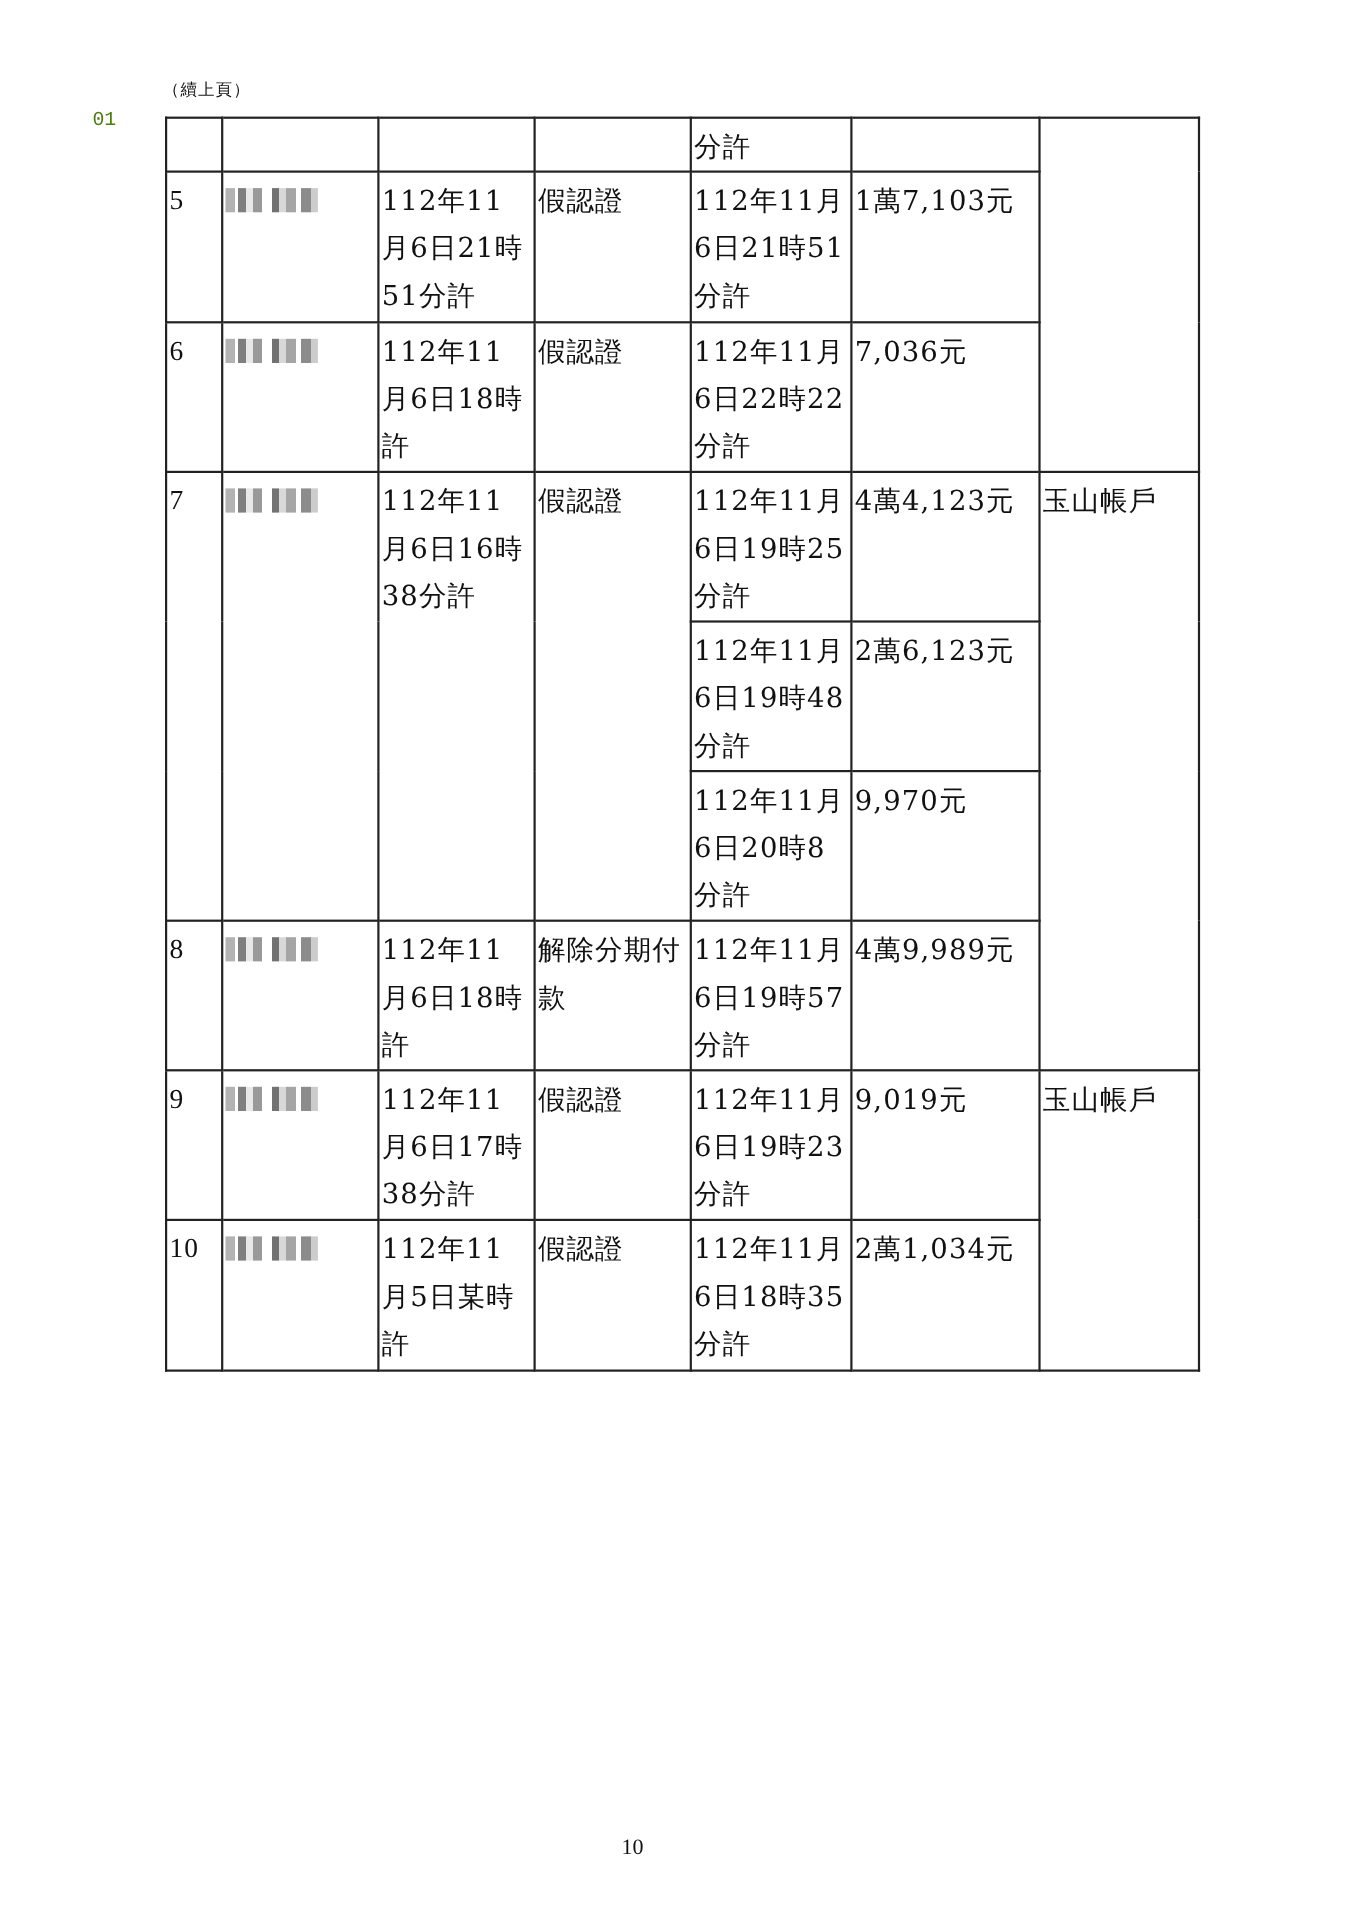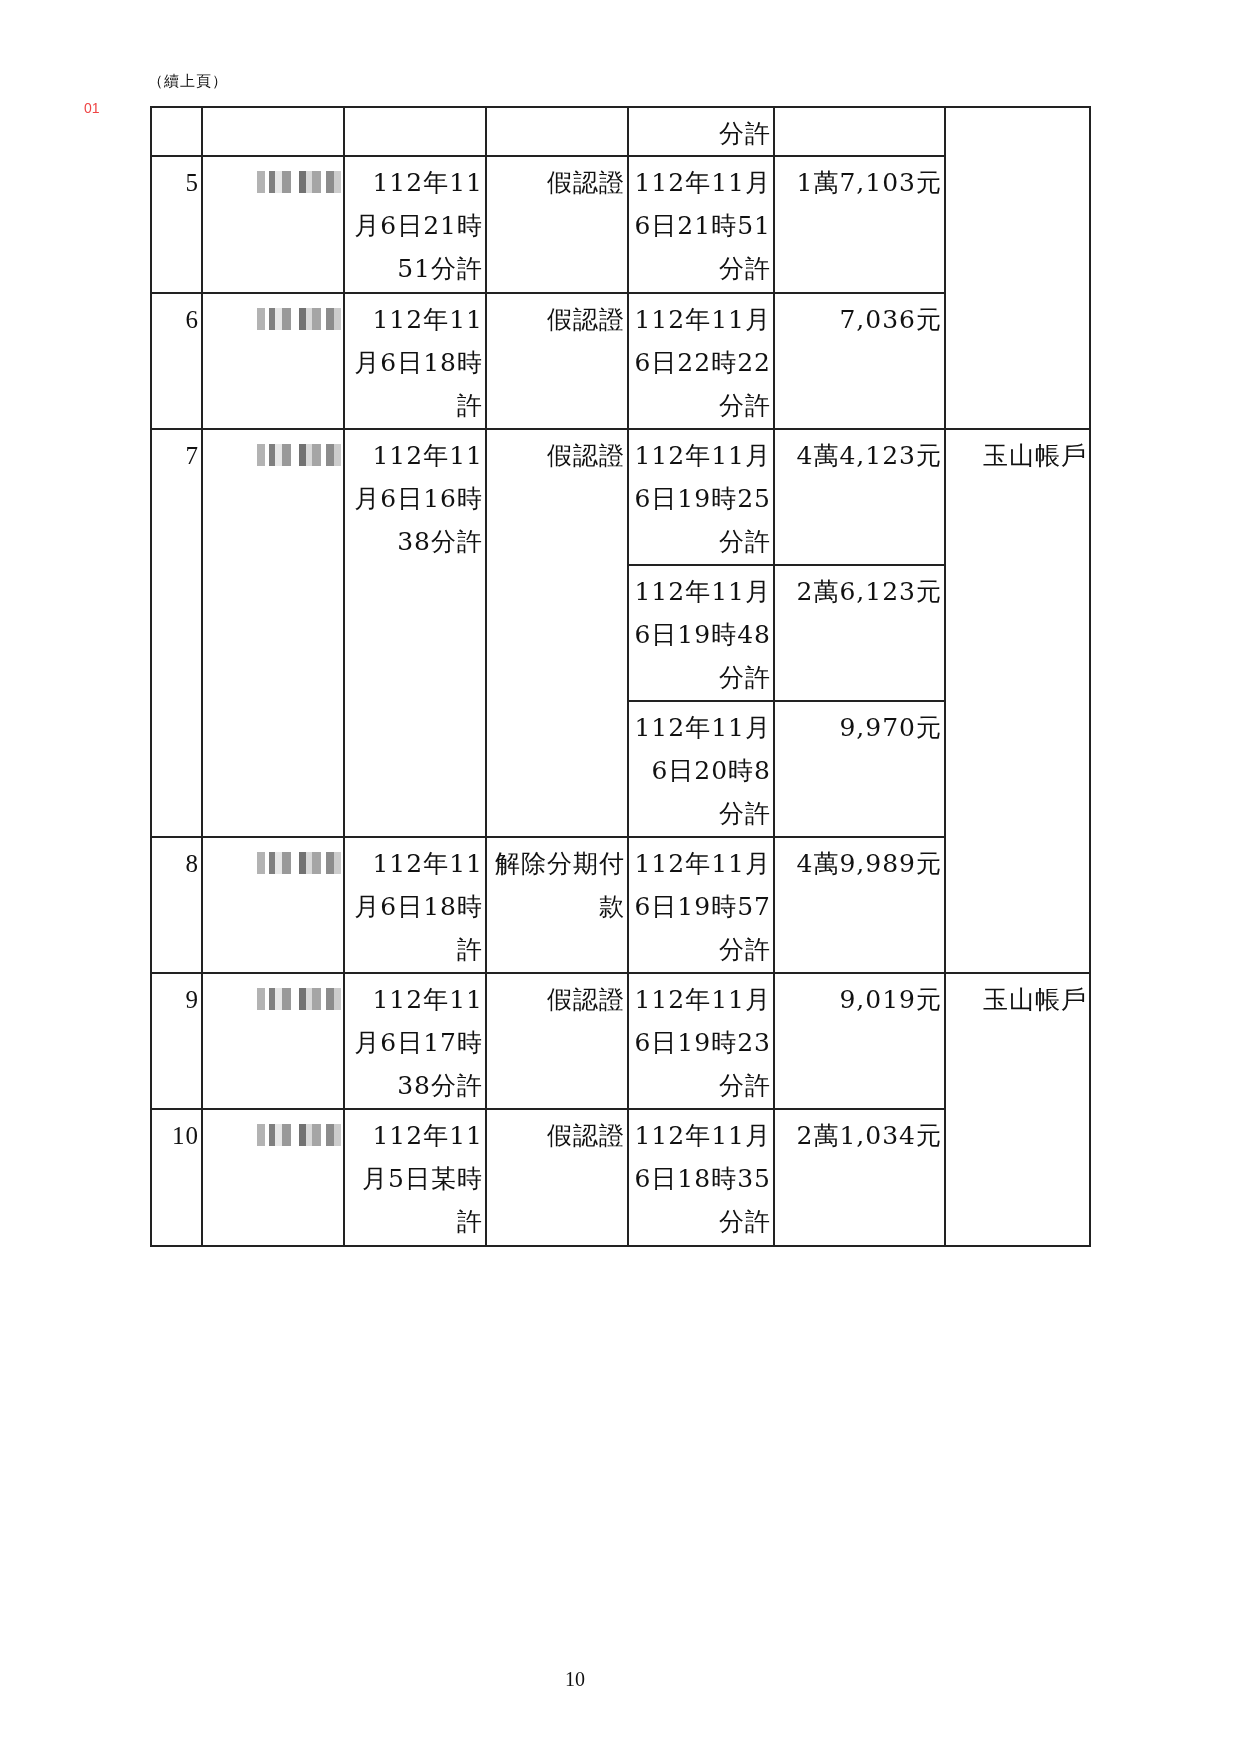--- a/index.html
+++ b/index.html
@@ -1,22 +1,22 @@
 <!DOCTYPE html>
 <html><head>
 <meta charset="utf-8">
 <style>
   html, body { margin: 0; padding: 0; background: #ffffff; }
   body { width: 1240px; height: 1755px; position: relative; overflow: hidden;
          font-family: "DejaVu Serif", "Liberation Serif", serif; color: #111; }
   .cont-note { position: absolute; left: 148px; top: 72px; font-size: 15px; letter-spacing: 1px; text-align: right; }
-  .line-no { position: absolute; left: 84px; top: 100px; font-size: 14px; color: #ef4444;
-             font-family: Liberation Sans, sans-serif; }
+  .line-no { position: absolute; left: 84px; top: 100px; font-size: 18px; color: #4d7c0f;
+             font-family: Liberation Mono, monospace; }
   table.doc { position: absolute; left: 150px; top: 106px; border-collapse: collapse;
-              table-layout: fixed; width: 939px; text-align: right; }
+              table-layout: fixed; width: 939px; }
   table.doc td { border: 2px solid #222; vertical-align: top; padding: 4px 2px 0 2px;
                  font-size: 25px; line-height: 43px; letter-spacing: 1px; overflow: hidden; word-break: break-all; }
   td.num { font-family: "Liberation Serif", serif; font-size: 26px; }
   .blur { display: inline-block; width: 84px; height: 22px; margin-top: 10px;
           background:
             linear-gradient(90deg, #9a9a9a 0 10%, #fff 10% 14%, #555 14% 22%, #e0e0e0 22% 30%, #777 30% 40%, #fff 40% 50%, #444 50% 58%, #ccc 58% 66%, #888 66% 76%, #fff 76% 82%, #666 82% 92%, #bbb 92% 100%);
           opacity: 0.75; filter: blur(0.6px); }
   .page-no { position: absolute; left: 0; width: 1150px; top: 1668px; text-align: center; font-size: 20px;
              font-family: "Liberation Serif", serif; }
 </style>

